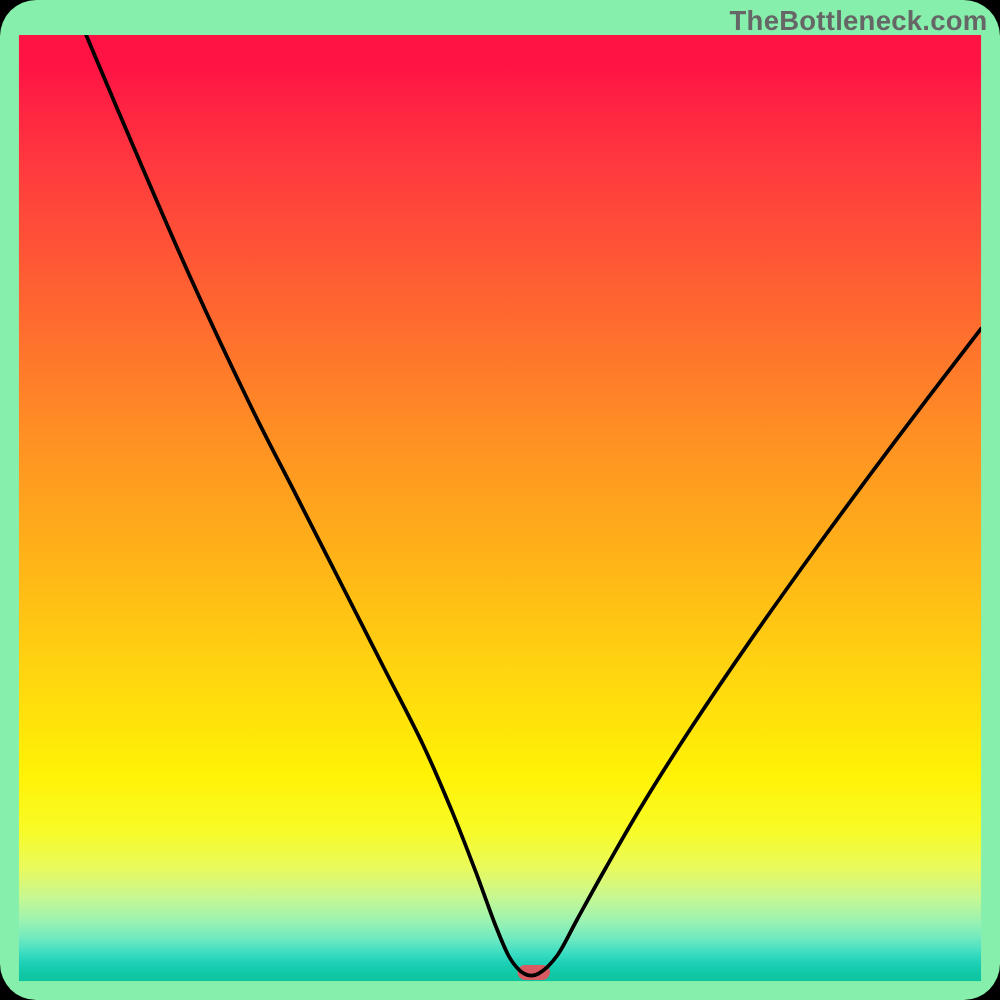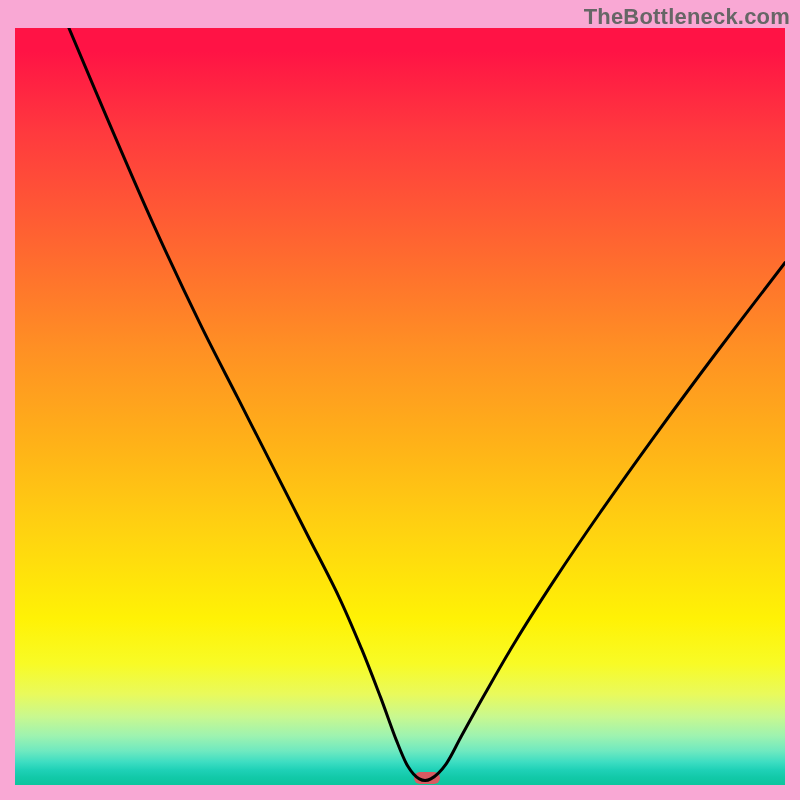--- a/index.html
+++ b/index.html
@@ -8,21 +8,22 @@
     width: 800px;
     height: 800px;
     background: #000;
     overflow: hidden;
     font-family: Arial, Helvetica, sans-serif;
   }
   .frame {
     position: relative;
     width: 800px;
     height: 800px;
-    background: #f9a8d4;
+    background: #86efac;
+    border-radius: 29px;
   }
   .watermark {
     position: absolute;
     top: 4px;
     right: 10px;
     color: #666;
     font-size: 22px;
     font-weight: 600;
     letter-spacing: 0.2px;
     z-index: 10;

